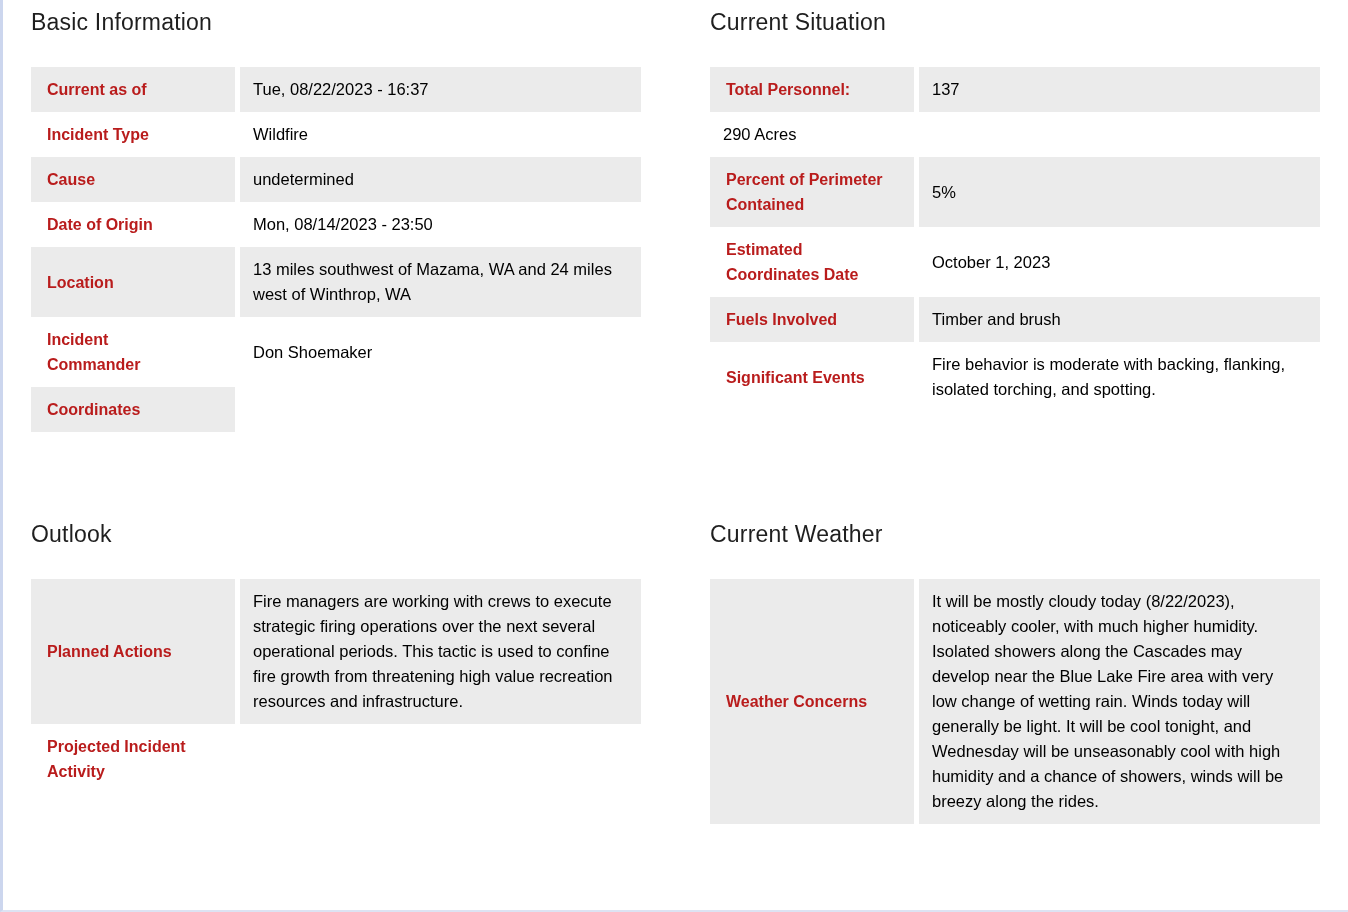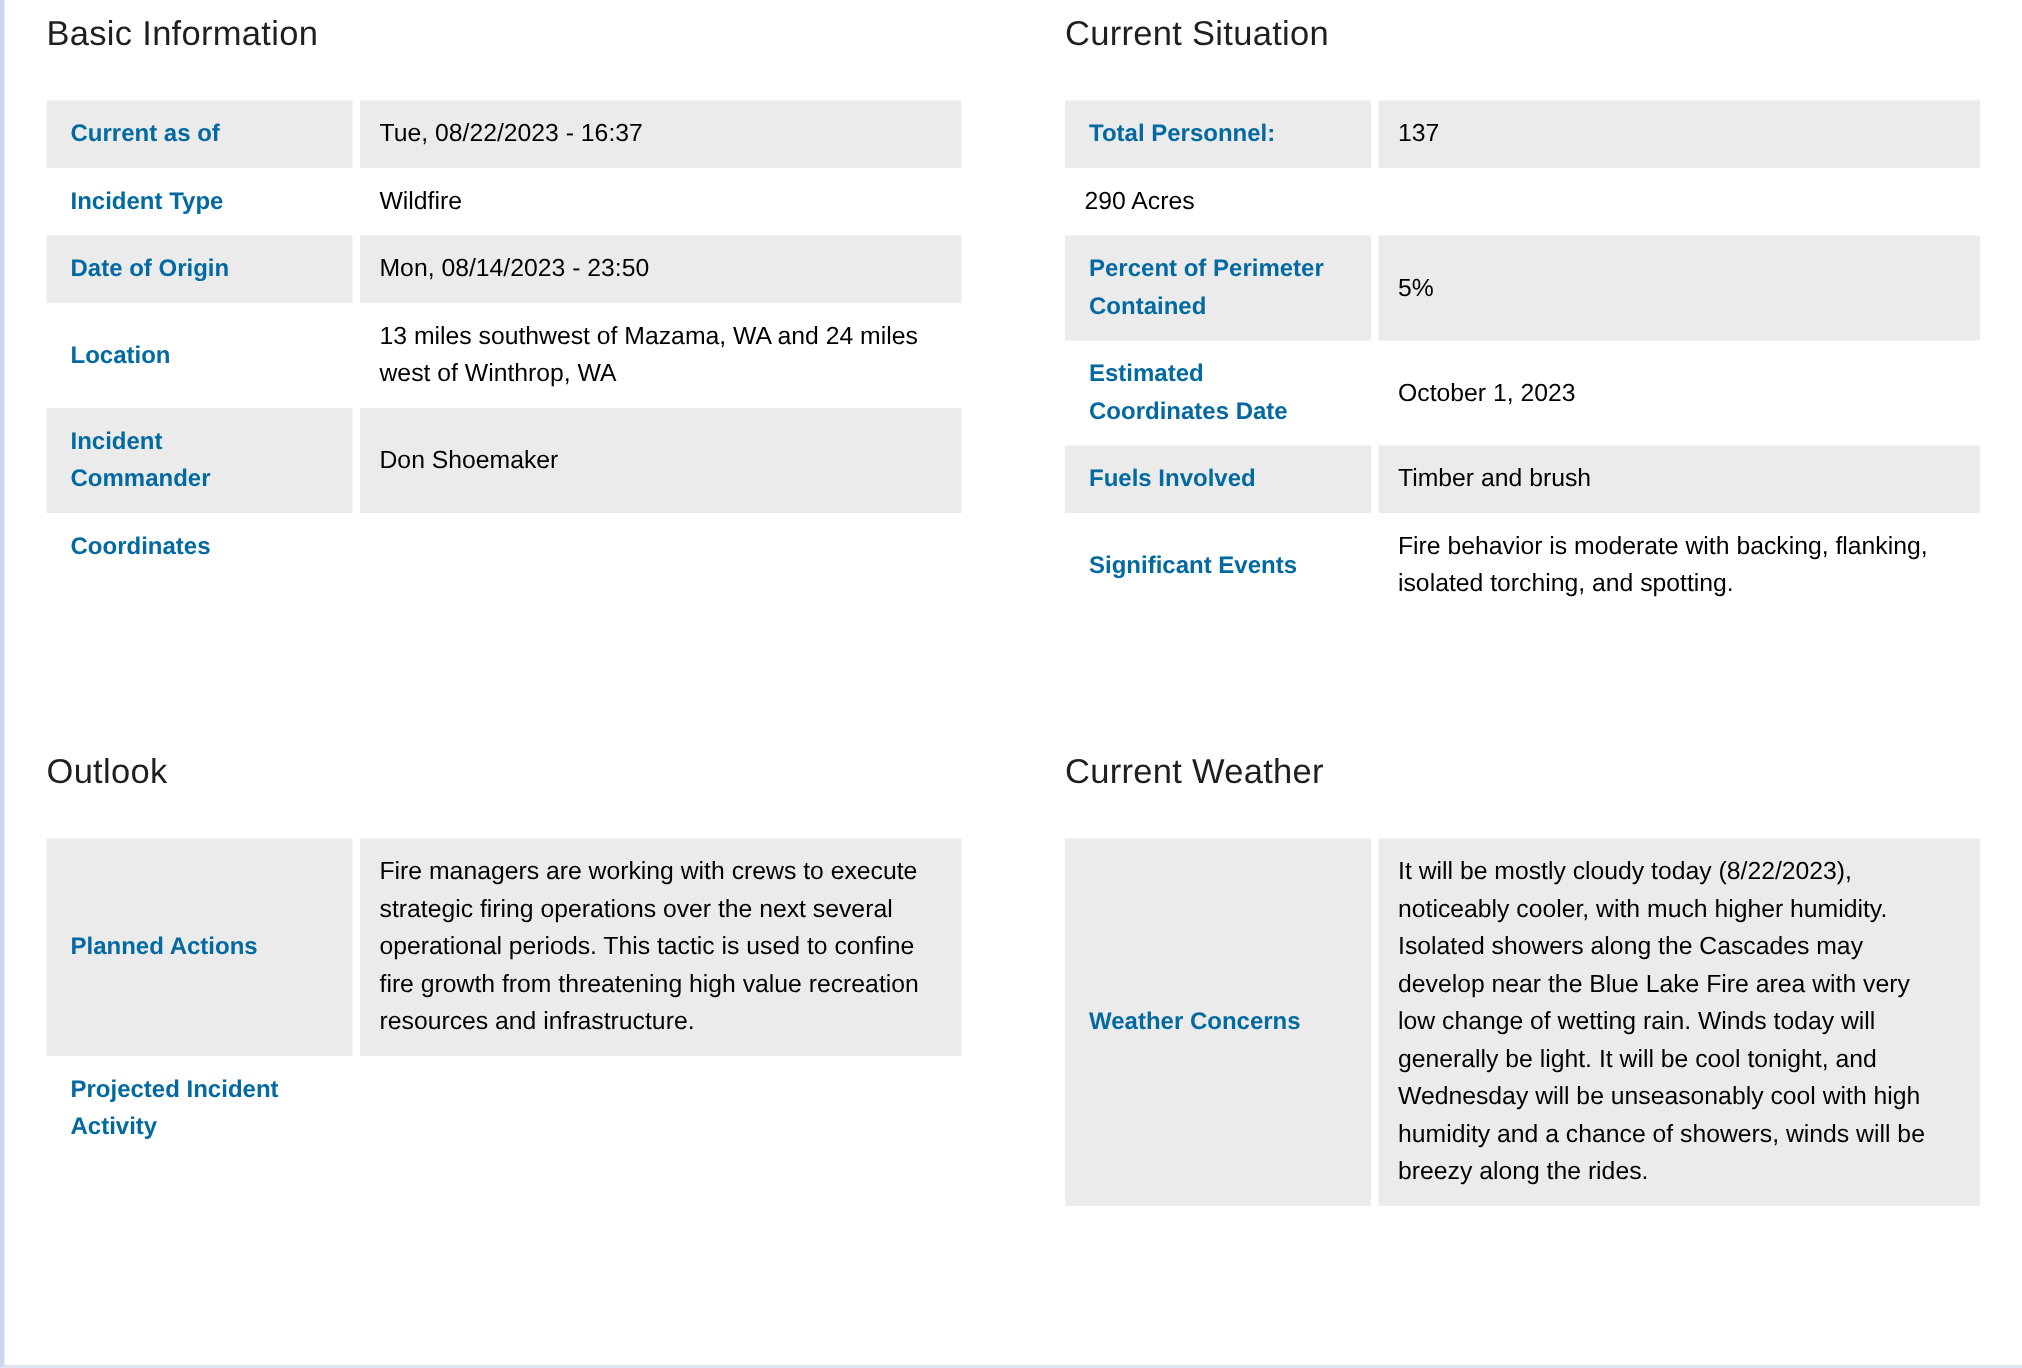--- a/index.html
+++ b/index.html
@@ -37,21 +37,21 @@
     box-sizing: border-box;
     display: flex;
     align-items: center;
     line-height: 25px;
   }
   .cell-label {
     flex: 0 0 204px;
     padding: 10px 30px 10px 16px;
     font-weight: 700;
     font-size: 16px;
-    color: #0369a1;
+    color: #b91c1c;
   }
   .cell-value {
     flex: 1 1 auto;
     padding: 10px 20px 10px 13px;
     font-size: 16.5px;
     color: #000000;
     white-space: pre-line;
   }
 </style>
 </head>
@@ -62,20 +62,24 @@
   <section>
     <h2 class="section-title">Basic Information</h2>
     <div class="info-table">
       <div class="info-row">
         <div class="cell cell-label">Current as of</div>
         <div class="cell cell-value">Tue, 08/22/2023 - 16:37</div>
       </div>
       <div class="info-row">
         <div class="cell cell-label">Incident Type</div>
         <div class="cell cell-value">Wildfire</div>
+      </div>
+      <div class="info-row">
+        <div class="cell cell-label">Cause</div>
+        <div class="cell cell-value">undetermined</div>
       </div>
       <div class="info-row">
         <div class="cell cell-label">Date of Origin</div>
         <div class="cell cell-value">Mon, 08/14/2023 - 23:50</div>
       </div>
       <div class="info-row">
         <div class="cell cell-label">Location</div>
         <div class="cell cell-value">13 miles southwest of Mazama, WA and 24 miles west of Winthrop, WA</div>
       </div>
       <div class="info-row">

